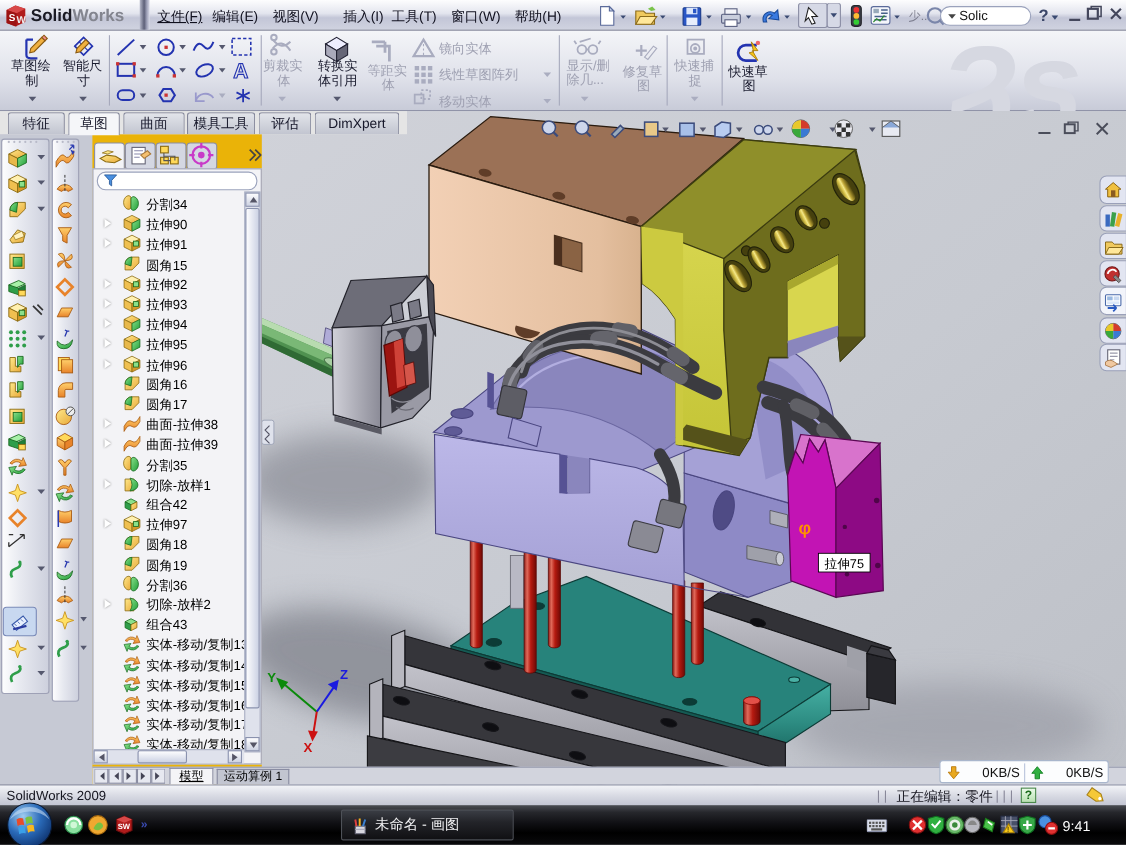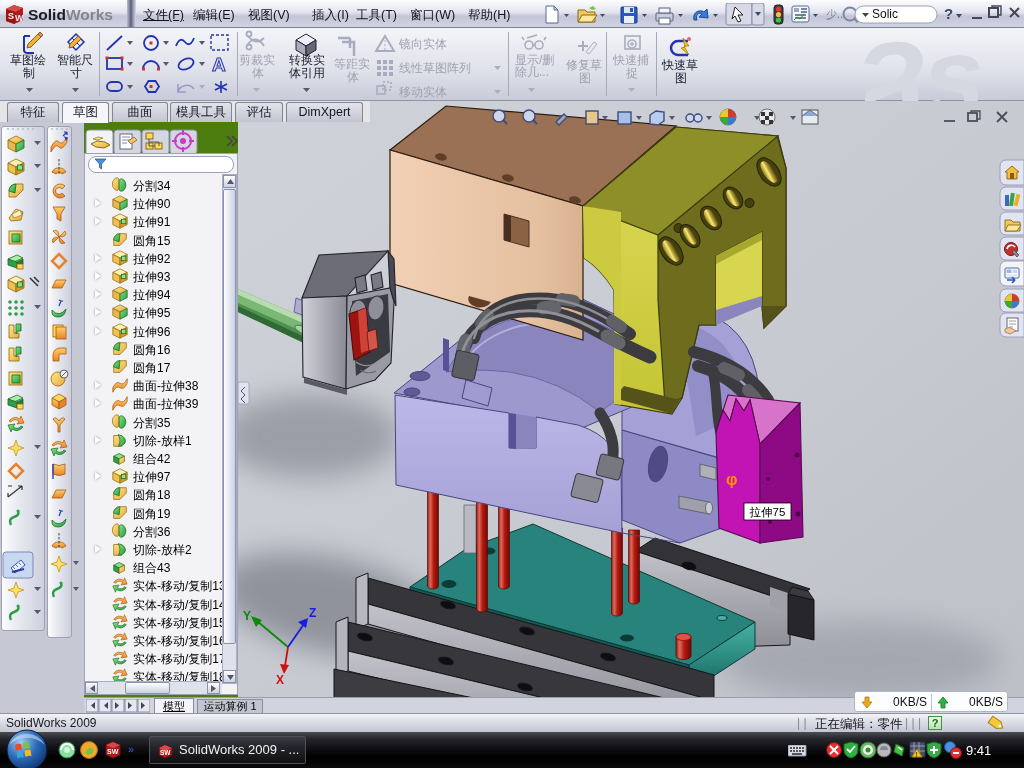--- a/index.html
+++ b/index.html
@@ -13,21 +13,21 @@
 #toolbar{left:0;top:28px;width:1024px;height:73px;
  background:linear-gradient(#f4f5f8,#dfe1ea 60%,#c8cbd8);border-bottom:1px solid #9093a8;}
 #tabrow{left:0;top:101px;width:370px;height:21px;background:#e5e5e5;z-index:5;}
 .tab{top:1px;height:20px;background:linear-gradient(#e2e4ea,#c2c5d0);
  border:1px solid #83869a;border-bottom:none;border-radius:3px 3px 0 0;
  font-size:12.5px;color:#16172a;text-align:center;line-height:19px;}
 .tab.act{background:#f5f6f9;height:21px;z-index:3;}
 #leftzone{left:0;top:122px;width:84px;height:591px;background:#c6c9d4;}
 .vcol{top:4px;height:505px;border:1px solid #9ea1b6;border-radius:3px;
  background:linear-gradient(90deg,#fdfdfe,#e7e9f0 40%,#cdd0dd);}
-#treepanel{left:84px;top:122px;width:154px;height:591px;background:#4d7c0f;}
+#treepanel{left:84px;top:122px;width:154px;height:591px;background:#eab308;}
 #treebody{left:0;top:31px;width:154px;height:542px;background:#f3f3f6;border:1px solid #9ea1b6;}
 .ticon{position:absolute;left:22px;top:0px;}
 .trow{left:4px;width:146px;height:18px;font-size:12px;color:#000;}
 .trow .txt{position:absolute;left:44px;top:2px;white-space:nowrap;}
 .exp{position:absolute;left:6px;top:5px;width:0;height:0;
  border-top:4px solid transparent;border-bottom:4px solid transparent;border-left:6px solid #fff;
  filter:drop-shadow(0 0 1px #888);}
 #statusbar{left:0;top:713px;width:1024px;height:19px;
  background:linear-gradient(#f3f4f8,#d9dbe4 50%,#c3c6d3);border-top:1px solid #8f92a6;
  font-size:12px;color:#15151f;}
@@ -1171,27 +1171,29 @@
       <circle cx="9" cy="9" r="3" fill="#d0f8d8"></circle>
   <circle cx="31" cy="9" r="8.5" fill="#f0a830" stroke="#a86a10"></circle>
       <path d="M27 12 q4-8 8-4 q2 3-2 5 q-4 2-6-1z" fill="#7ac142"></path>
   <g transform="translate(45,0)">
         <polygon points="3,4 10,1 17,4 17,14 10,17 3,14" fill="#b01c1c" stroke="#6a0e0e"></polygon>
         <polygon points="3,4 10,1 17,4 10,7" fill="#d84848"></polygon>
         <text x="4" y="13" font-size="7" font-weight="bold" fill="#fff">SW</text>
       </g>
   <text x="70" y="12" font-size="11" font-weight="bold" fill="#3a4ab0">»</text>
  </svg>
- <div class="tbtn abs" style="left:149px;width:157px;">
-  <svg class="abs" style="left:7px;top:6px" width="17" height="17">
-        <polygon points="2,5 8,2 15,5 15,12 8,15 2,12" fill="#b01c1c" stroke="#6a0e0e"></polygon>
-        <polygon points="2,5 8,2 15,5 8,8" fill="#d84848"></polygon>
-        <text x="3" y="12" font-size="6.5" font-weight="bold" fill="#fff">SW</text>
+ <div class="tbtn abs" style="left:310px;width:157px;">
+  <svg class="abs" style="left:8px;top:5px" width="16" height="18">
+        <path d="M4 9 h9 v7 H4z" fill="#d8d8e0" stroke="#667"></path>
+        <path d="M5 9 L4 3" stroke="#e04040" stroke-width="1.8"></path>
+        <path d="M8 9 L8 2" stroke="#f0b020" stroke-width="1.8"></path>
+        <path d="M11 9 L13 3" stroke="#3a80d0" stroke-width="1.8"></path>
+        <path d="M4 12 h9" stroke="#aab" stroke-width="1"></path>
       </svg>
-  <span class="abs" style="left:29px;white-space:nowrap;">SolidWorks 2009 - ...</span>
+  <span class="abs" style="left:30px;white-space:nowrap;">未命名 - 画图</span>
  </div>
  <svg class="abs" style="left:788px;top:13px" width="20" height="12">
       <rect x="0" y="0" width="18" height="11" rx="1" fill="#d8dce8" stroke="#8a90a8"></rect>
       <g fill="#555">
         <rect x="2" y="2" width="2" height="2"></rect>
         <rect x="5" y="2" width="2" height="2"></rect>
         <rect x="8" y="2" width="2" height="2"></rect>
         <rect x="11" y="2" width="2" height="2"></rect>
         <rect x="14" y="2" width="2" height="2"></rect>
         <rect x="2" y="5" width="2" height="2"></rect>

